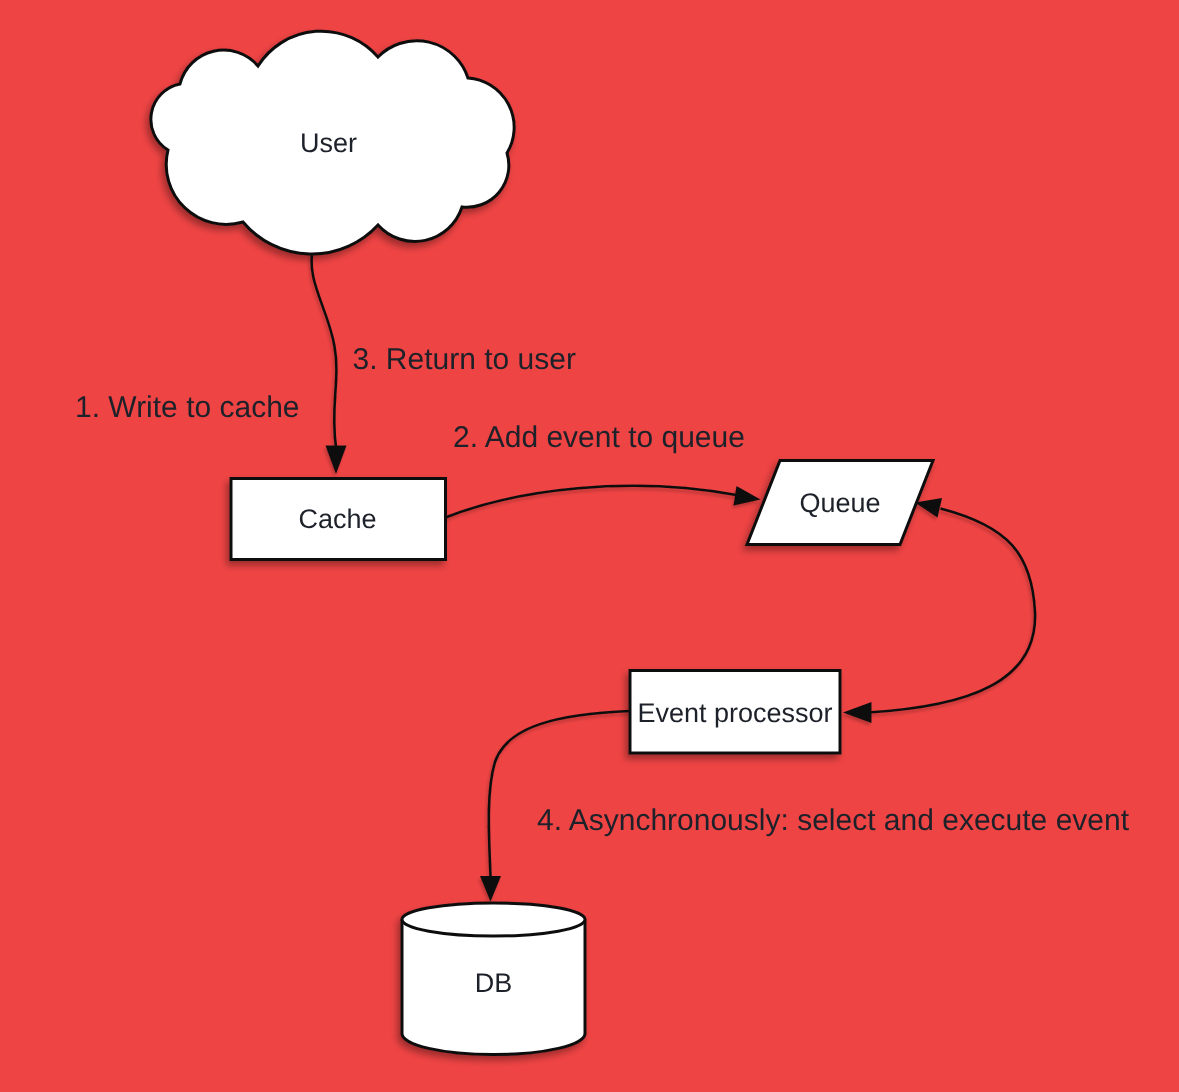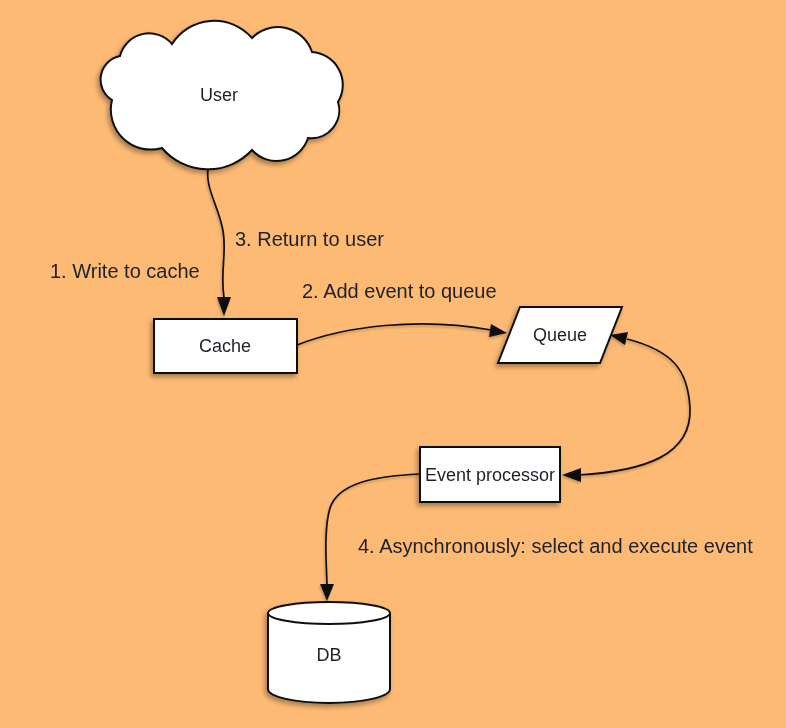--- a/index.html
+++ b/index.html
@@ -4,21 +4,21 @@
 <style>
   html, body {
     margin: 0;
     padding: 0;
     background: #ffffff;
   }
   .canvas {
     position: relative;
     width: 786px;
     height: 728px;
-    background: #fdba74;
+    background: #ef4444;
     overflow: hidden;
   }
   svg { display: block; }
   .shape {
     fill: #ffffff;
     stroke: #111111;
     stroke-width: 2;
   }
   .edge {
     fill: none;

